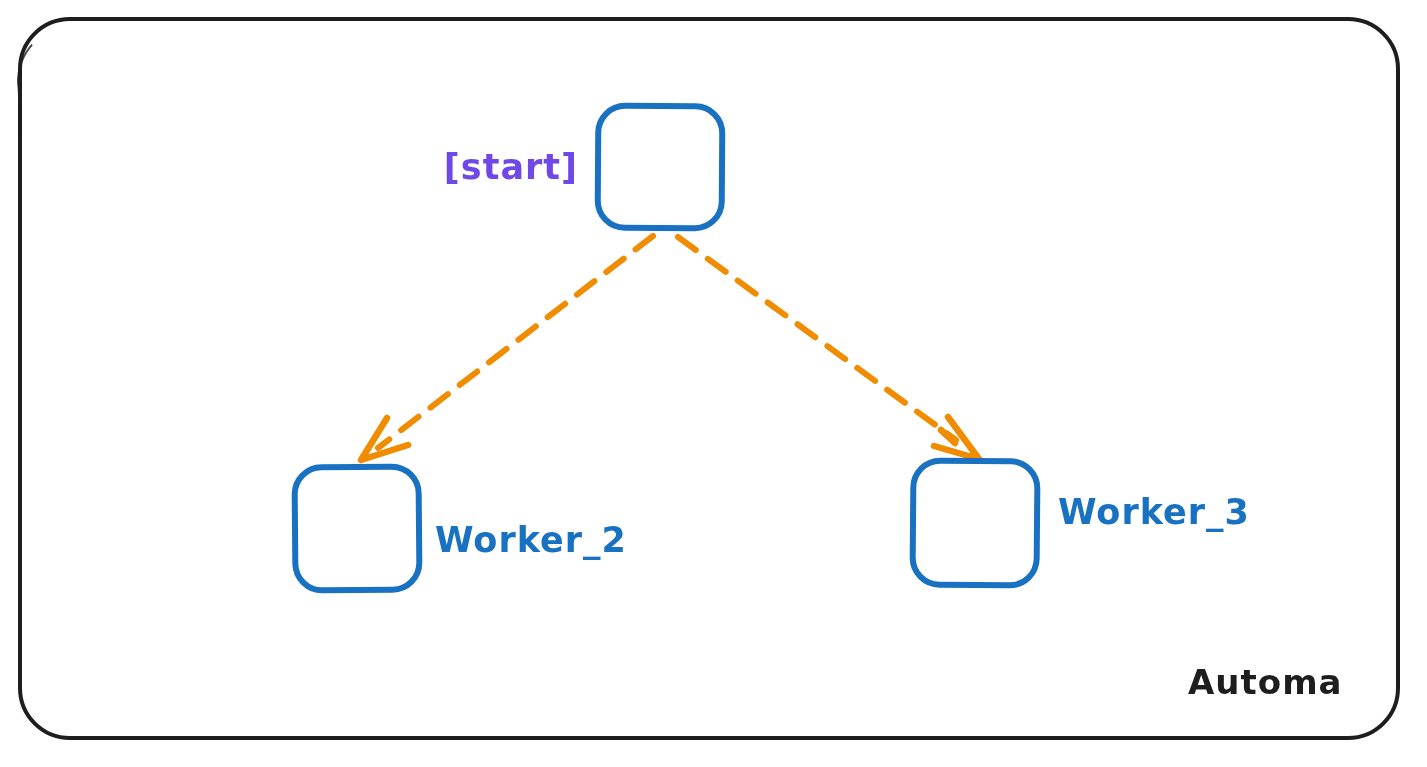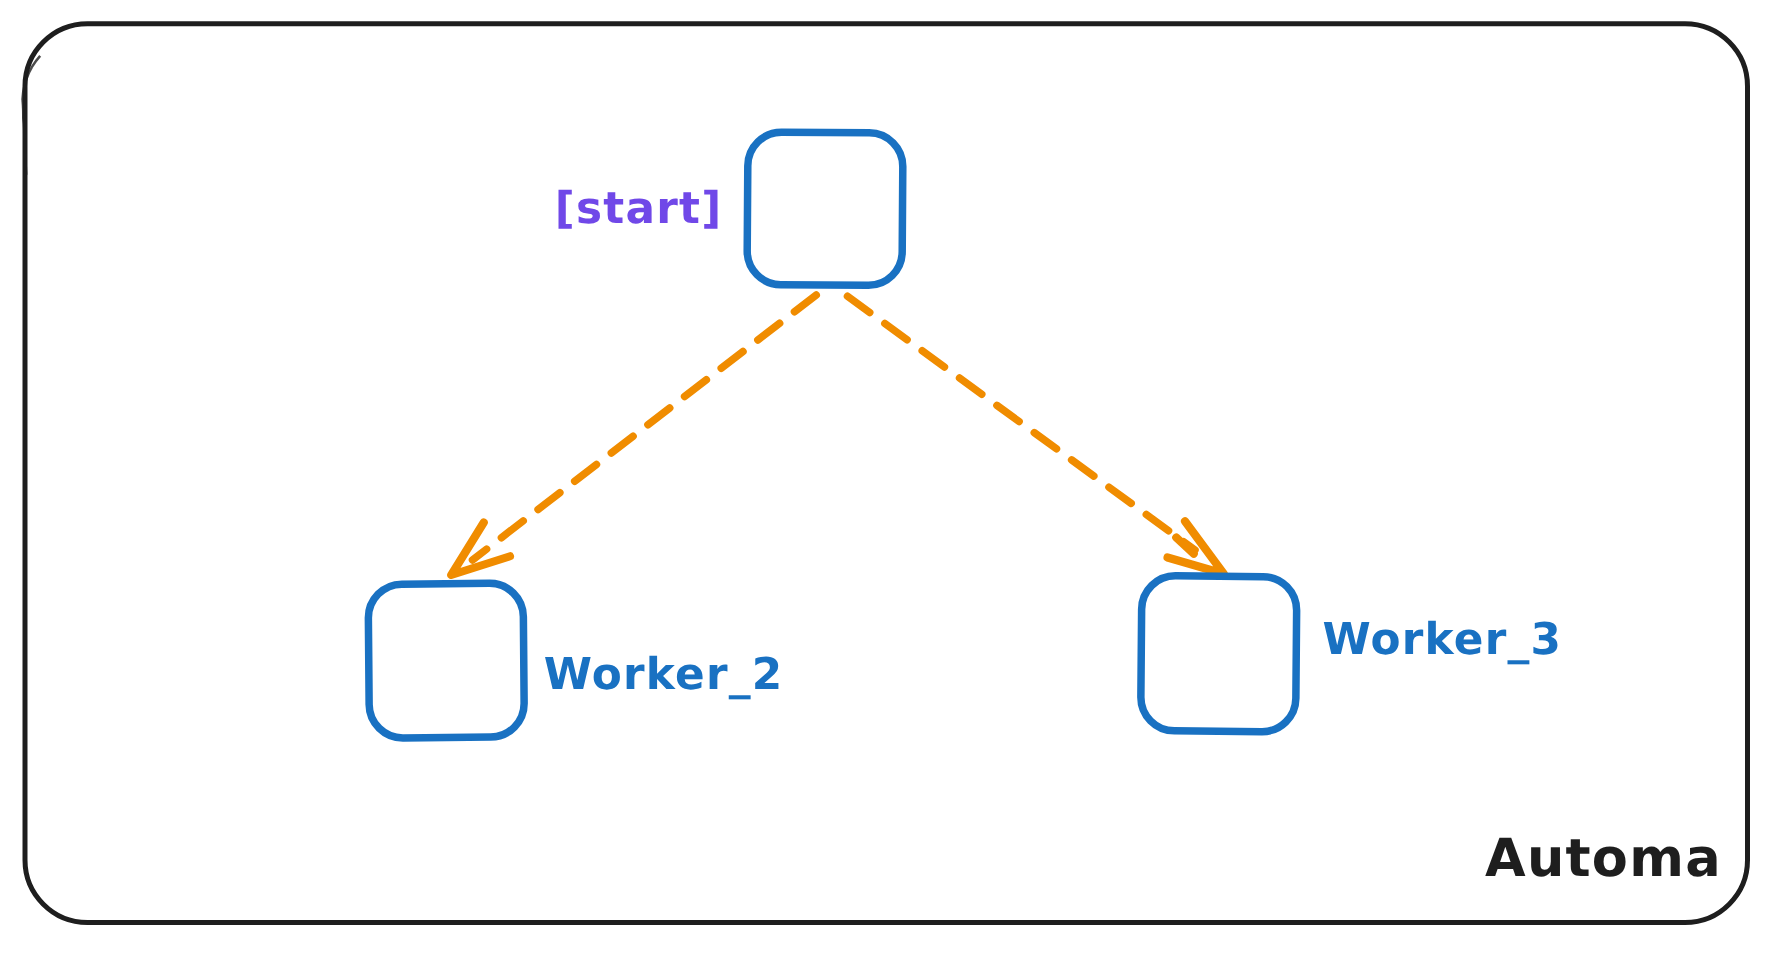--- a/index.html
+++ b/index.html
@@ -93,21 +93,21 @@
     color: var(--start-label, #7048e8);
   }
   .label.lw1 { left: 755px;  top: 148px; }
   .label.lw2 { left: 435px;  top: 506px; margin-top: 14px; }
   .label.lw3 { left: 1058px; top: 492px; }
 
   .watermark {
     position: absolute;
     left: 1188px;
     top: 662px;
-    font-size: 42px;
+    font-size: 34px;
     font-weight: 700;
     letter-spacing: 1px;
     color: var(--text, #1e1e1e);
     white-space: nowrap;
     user-select: none;
   }
 </style>
 </head>
 <body>
 

